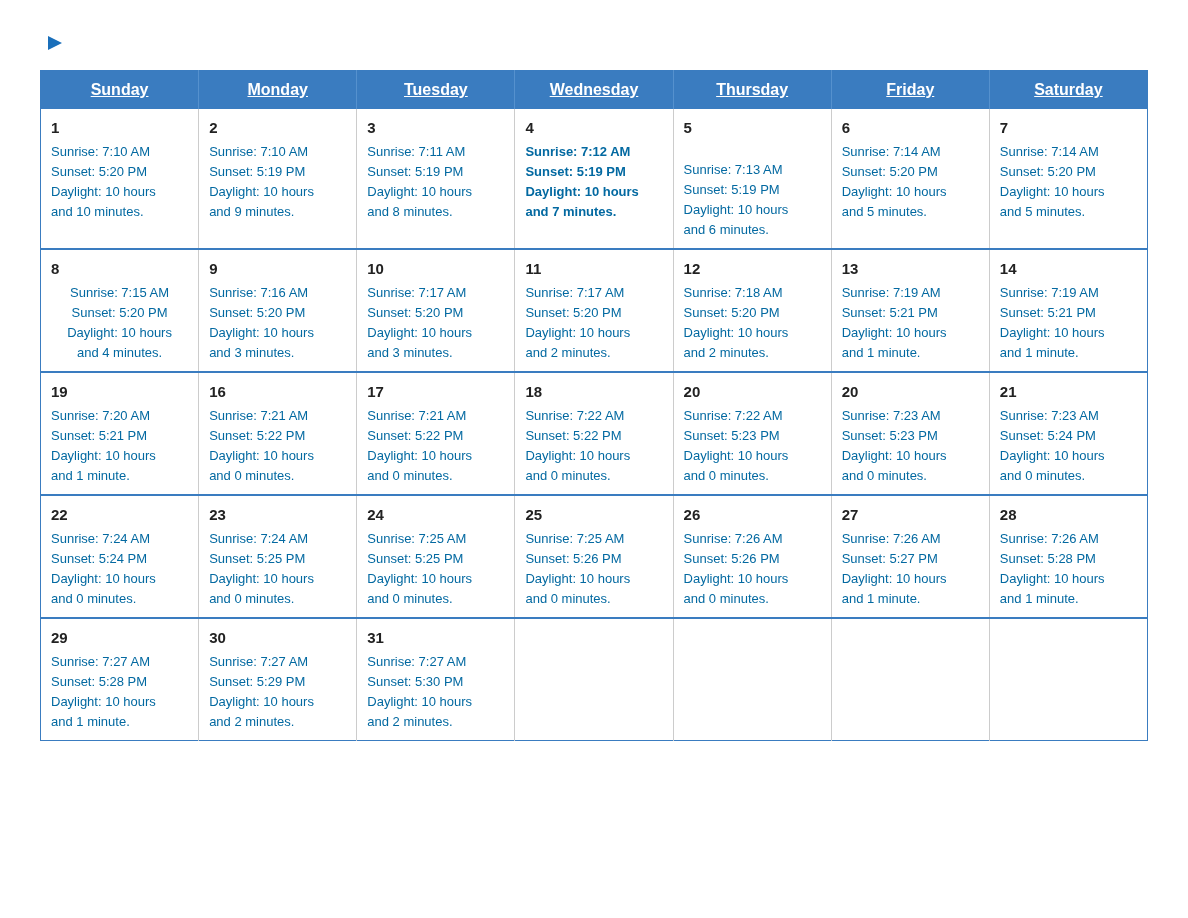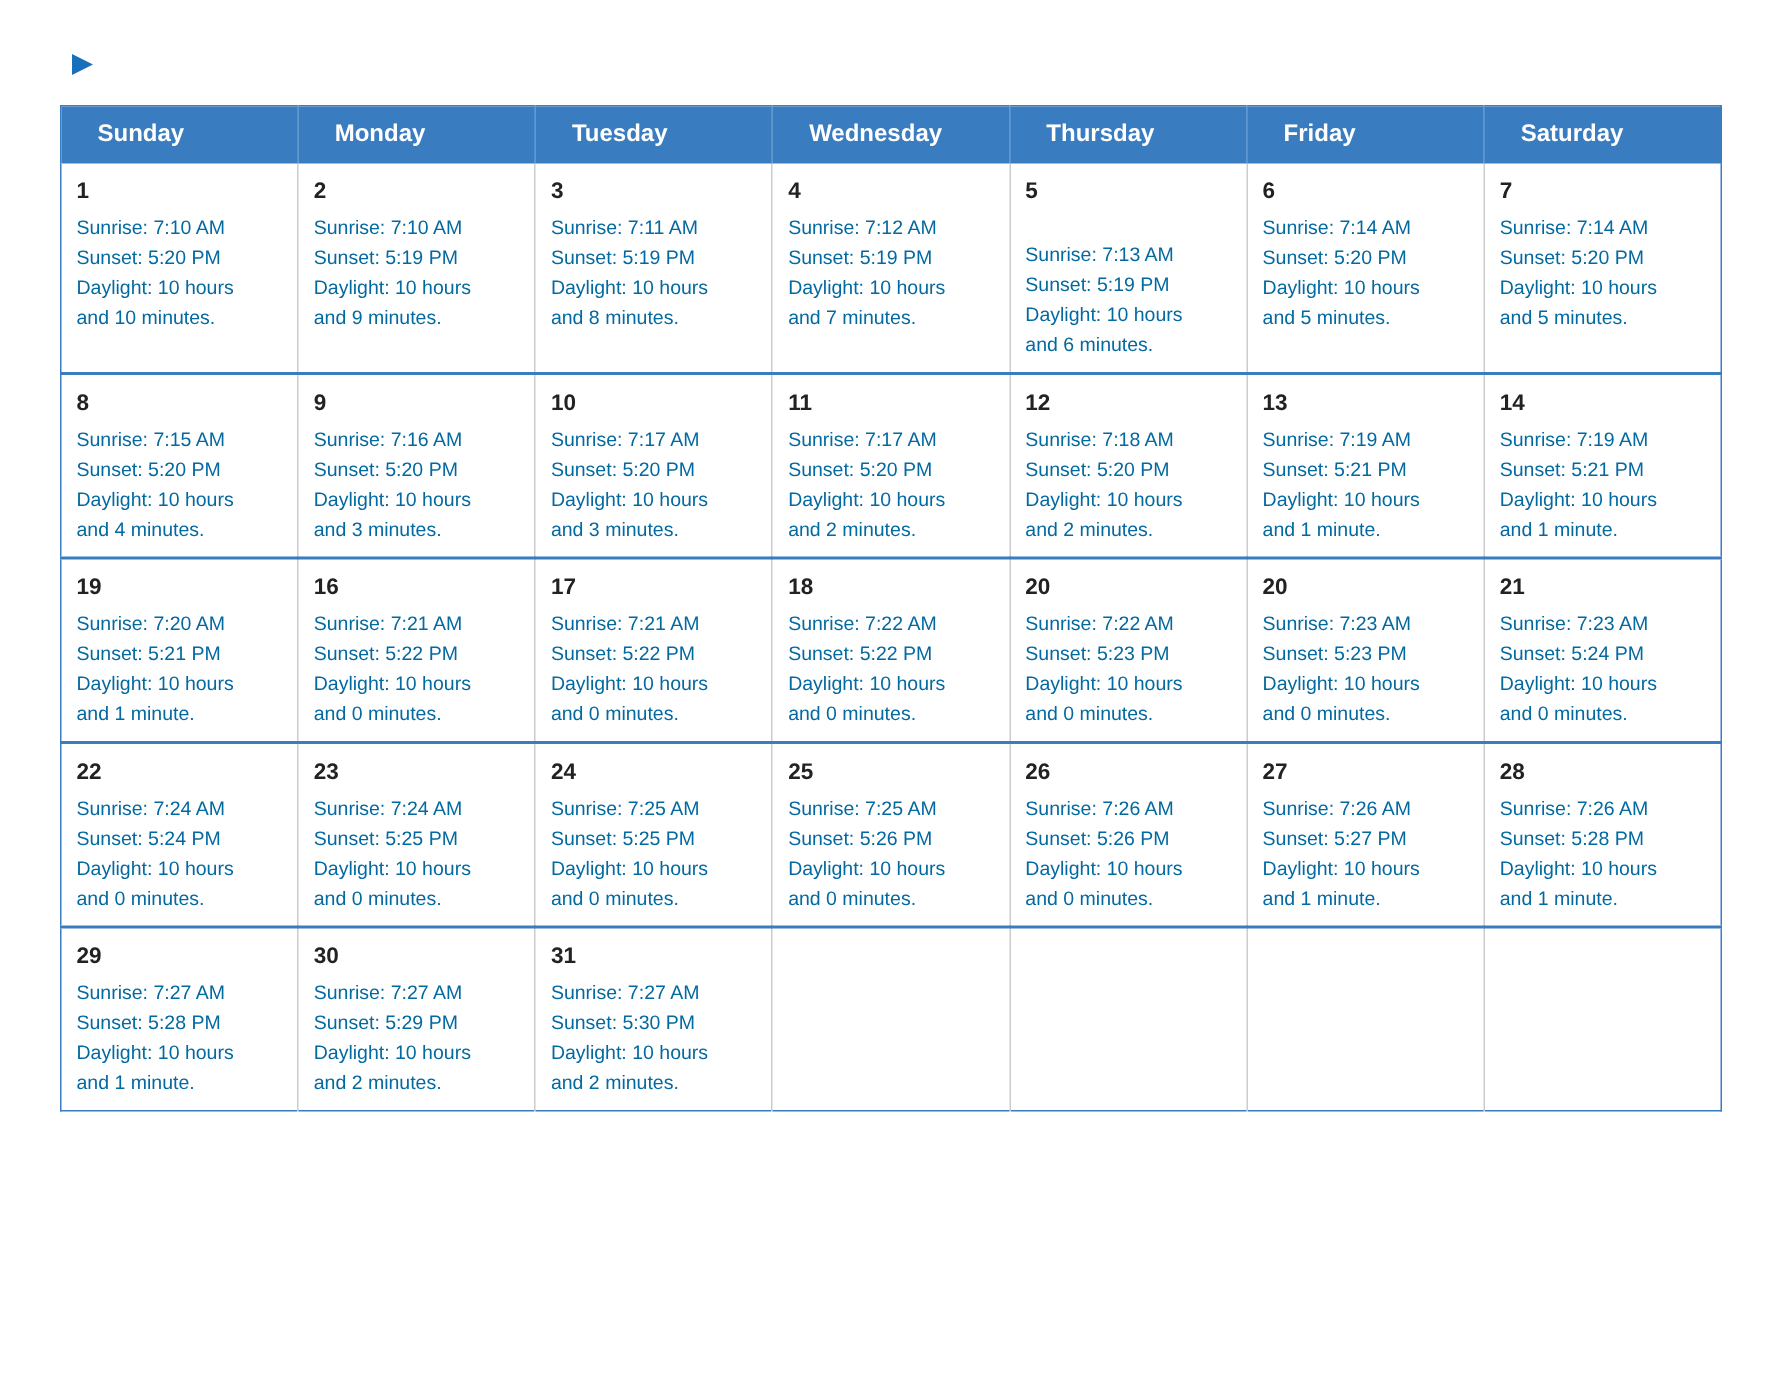--- a/index.html
+++ b/index.html
@@ -51,23 +51,24 @@
     table {
       width: 100%;
       border-collapse: collapse;
       border: 1px solid #3a7cc0;
     }
     thead tr th {
       background-color: #3a7cc0;
       color: #ffffff;
       font-size: 16px;
       font-weight: bold;
-      padding: 10px 24px;
-      text-align: left;
+      padding: 10px 4px;
+      text-align: center;
       border-right: 1px solid #5591ce;
+      text-decoration: underline;
     }
     thead tr th:last-child {
       border-right: none;
     }
     tbody tr {
       border-bottom: 2px solid #3a7cc0;
     }
     tbody tr td {
       vertical-align: top;
       padding: 8px 10px;
@@ -146,21 +147,21 @@
         </td>
         <td>
           <span class="day-number">3</span>
           <div class="day-info" style="white-space: pre-line;">Sunrise: 7:11 AM
 Sunset: 5:19 PM
 Daylight: 10 hours
 and 8 minutes.</div>
         </td>
         <td>
           <span class="day-number">4</span>
-          <div class="day-info" style="white-space: pre-line;">Sunrise: 7:12 AM
+          <div class="day-info" style="white-space: pre-line; font-weight: bold;">Sunrise: 7:12 AM
 Sunset: 5:19 PM
 Daylight: 10 hours
 and 7 minutes.</div>
         </td>
         <td>
           <span class="day-number">5</span>
           <div class="day-info" style="white-space: pre-line; margin-top: 20px;">Sunrise: 7:13 AM
 Sunset: 5:19 PM
 Daylight: 10 hours
 and 6 minutes.</div>
@@ -176,21 +177,21 @@
           <span class="day-number">7</span>
           <div class="day-info" style="white-space: pre-line;">Sunrise: 7:14 AM
 Sunset: 5:20 PM
 Daylight: 10 hours
 and 5 minutes.</div>
         </td>
       </tr>
       <tr>
         <td>
           <span class="day-number">8</span>
-          <div class="day-info" style="white-space: pre-line;">Sunrise: 7:15 AM
+          <div class="day-info" style="white-space: pre-line; text-align: center;">Sunrise: 7:15 AM
 Sunset: 5:20 PM
 Daylight: 10 hours
 and 4 minutes.</div>
         </td>
         <td>
           <span class="day-number">9</span>
           <div class="day-info" style="white-space: pre-line;">Sunrise: 7:16 AM
 Sunset: 5:20 PM
 Daylight: 10 hours
 and 3 minutes.</div>

